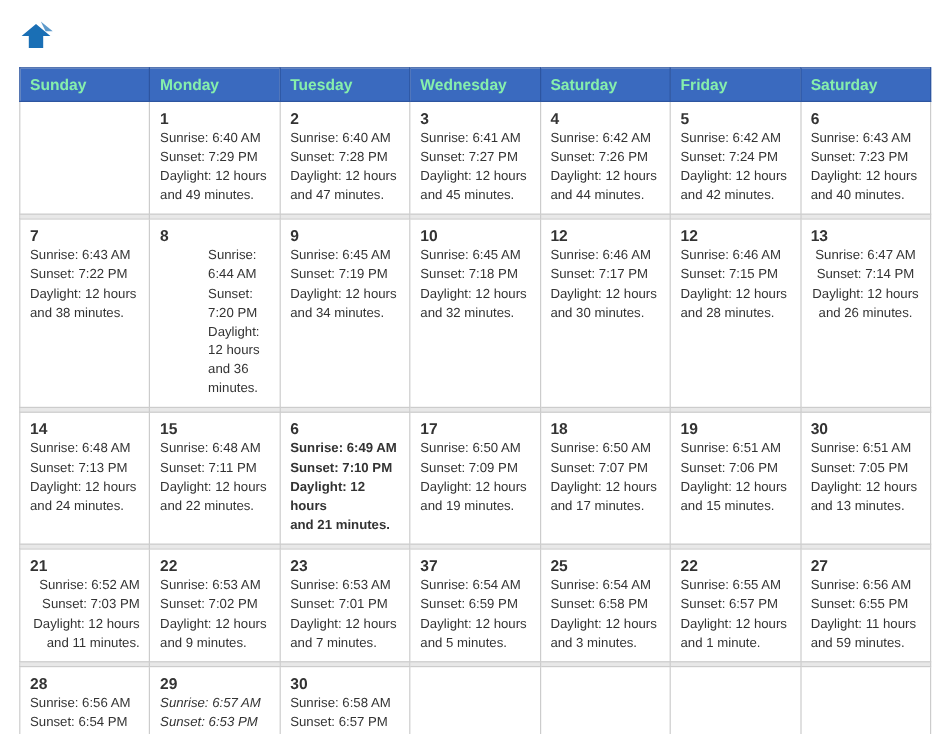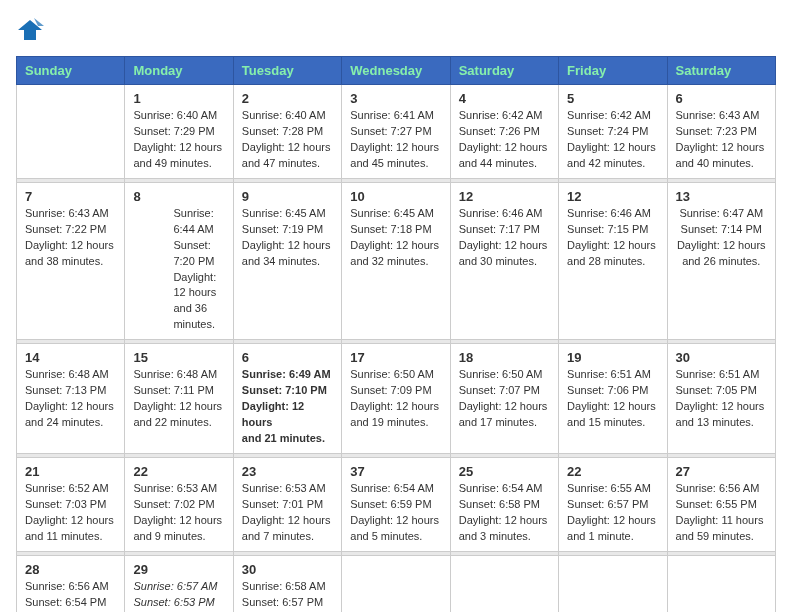--- a/index.html
+++ b/index.html
@@ -289,21 +289,21 @@
         <td></td>
         <td></td>
         <td></td>
         <td></td>
         <td></td>
         <td></td>
       </tr>
       <tr>
         <td>
           <span class="day-number">21</span>
-          <div class="day-info" style="white-space: pre-line;">Sunrise: 6:52 AM
+          <div class="day-info" style="white-space: pre-line; text-align: right;">Sunrise: 6:52 AM
 Sunset: 7:03 PM
 Daylight: 12 hours
 and 11 minutes.</div>
         </td>
         <td>
           <span class="day-number">22</span>
           <div class="day-info" style="white-space: pre-line;">Sunrise: 6:53 AM
 Sunset: 7:02 PM
 Daylight: 12 hours
 and 9 minutes.</div>

